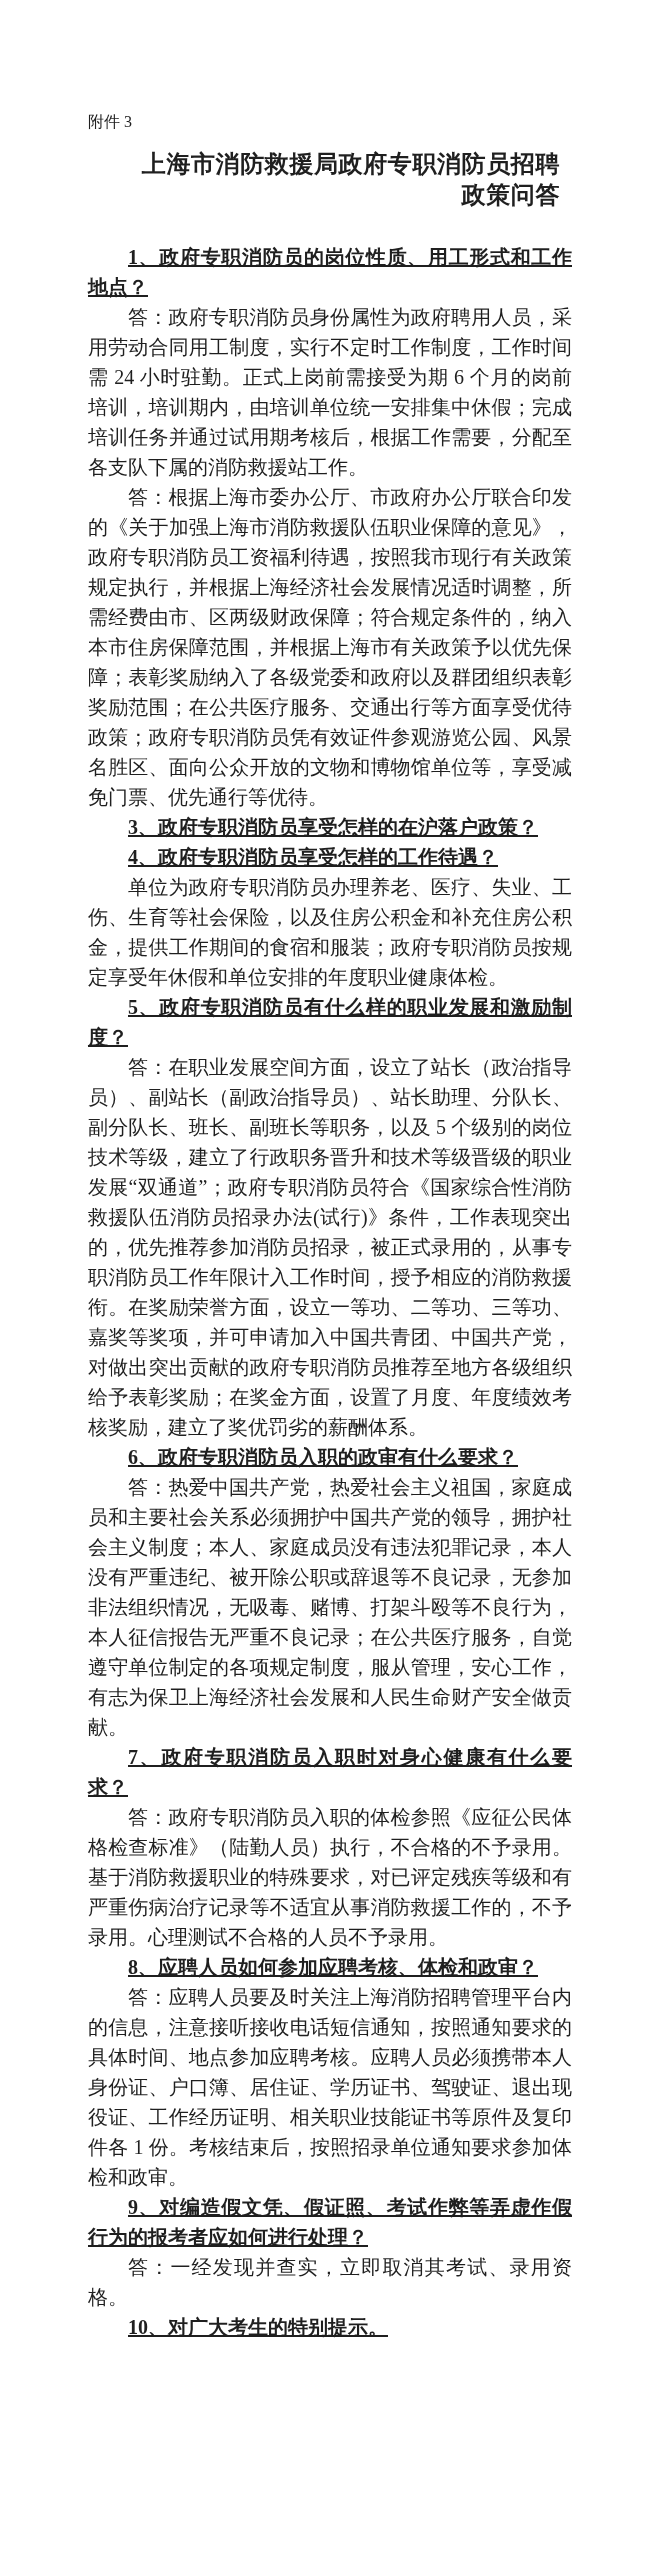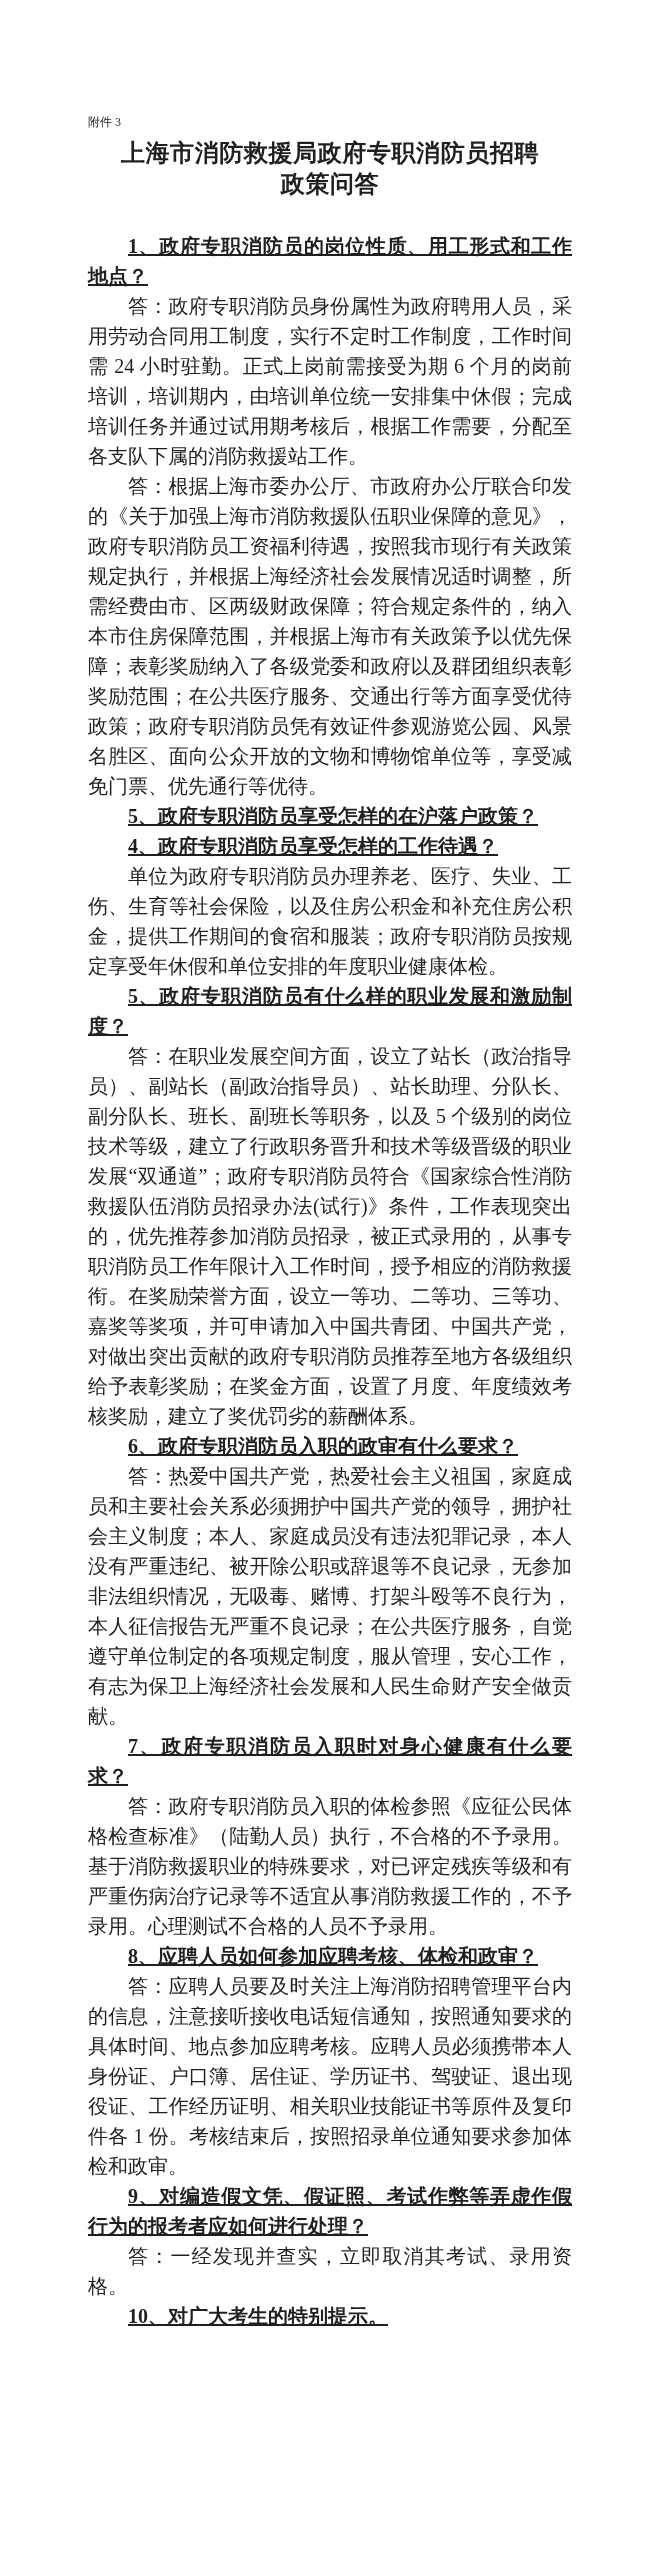--- a/index.html
+++ b/index.html
@@ -14,30 +14,30 @@
     font-family: "Liberation Serif", "DejaVu Serif", serif;
     position: relative;
   }
   .page {
     position: absolute;
     left: 88px;
     top: 107px;
     width: 484px;
   }
   .attachment {
-    font-size: 12px;
+    font-size: 16px;
     line-height: 30px;
     text-align: left;
   }
   .title {
-    margin: 1px;
+    margin: 12px;
     font-size: 24px;
     font-weight: bold;
     line-height: 31px;
-    text-align: center;
+    text-align: right;
     letter-spacing: 0.6px;
   }
   .title .title-line {
     display: block;
   }
   .qa-list {
     margin-top: 31px;
   }
   .qa-list p {
     margin: 0;
@@ -64,21 +64,21 @@
     <span class="title-line">政策问答</span>
   </h1>
 
   <div class="qa-list">
 
     <p class="question">1、政府专职消防员的岗位性质、用工形式和工作地点？</p>
     <p class="answer">答：政府专职消防员身份属性为政府聘用人员，采用劳动合同用工制度，实行不定时工作制度，工作时间需 24 小时驻勤。正式上岗前需接受为期 6 个月的岗前培训，培训期内，由培训单位统一安排集中休假；完成培训任务并通过试用期考核后，根据工作需要，分配至各支队下属的消防救援站工作。</p>
 
     <p class="answer">答：根据上海市委办公厅、市政府办公厅联合印发的《关于加强上海市消防救援队伍职业保障的意见》，政府专职消防员工资福利待遇，按照我市现行有关政策规定执行，并根据上海经济社会发展情况适时调整，所需经费由市、区两级财政保障；符合规定条件的，纳入本市住房保障范围，并根据上海市有关政策予以优先保障；表彰奖励纳入了各级党委和政府以及群团组织表彰奖励范围；在公共医疗服务、交通出行等方面享受优待政策；政府专职消防员凭有效证件参观游览公园、风景名胜区、面向公众开放的文物和博物馆单位等，享受减免门票、优先通行等优待。</p>
 
-    <p class="question">5、政府专职消防员享受怎样的在沪落户政策？</p>
+    <p class="question">3、政府专职消防员享受怎样的在沪落户政策？</p>
 
     <p class="question">4、政府专职消防员享受怎样的工作待遇？</p>
     <p class="answer">单位为政府专职消防员办理养老、医疗、失业、工伤、生育等社会保险，以及住房公积金和补充住房公积金，提供工作期间的食宿和服装；政府专职消防员按规定享受年休假和单位安排的年度职业健康体检。</p>
 
     <p class="question">5、政府专职消防员有什么样的职业发展和激励制度？</p>
     <p class="answer">答：在职业发展空间方面，设立了站长（政治指导员）、副站长（副政治指导员）、站长助理、分队长、副分队长、班长、副班长等职务，以及 5 个级别的岗位技术等级，建立了行政职务晋升和技术等级晋级的职业发展“双通道”；政府专职消防员符合《国家综合性消防救援队伍消防员招录办法(试行)》条件，工作表现突出的，优先推荐参加消防员招录，被正式录用的，从事专职消防员工作年限计入工作时间，授予相应的消防救援衔。在奖励荣誉方面，设立一等功、二等功、三等功、嘉奖等奖项，并可申请加入中国共青团、中国共产党，对做出突出贡献的政府专职消防员推荐至地方各级组织给予表彰奖励；在奖金方面，设置了月度、年度绩效考核奖励，建立了奖优罚劣的薪酬体系。</p>
 
     <p class="question">6、政府专职消防员入职的政审有什么要求？</p>
     <p class="answer">答：热爱中国共产党，热爱社会主义祖国，家庭成员和主要社会关系必须拥护中国共产党的领导，拥护社会主义制度；本人、家庭成员没有违法犯罪记录，本人没有严重违纪、被开除公职或辞退等不良记录，无参加非法组织情况，无吸毒、赌博、打架斗殴等不良行为，本人征信报告无严重不良记录；在公共医疗服务，自觉遵守单位制定的各项规定制度，服从管理，安心工作，有志为保卫上海经济社会发展和人民生命财产安全做贡献。</p>
 

